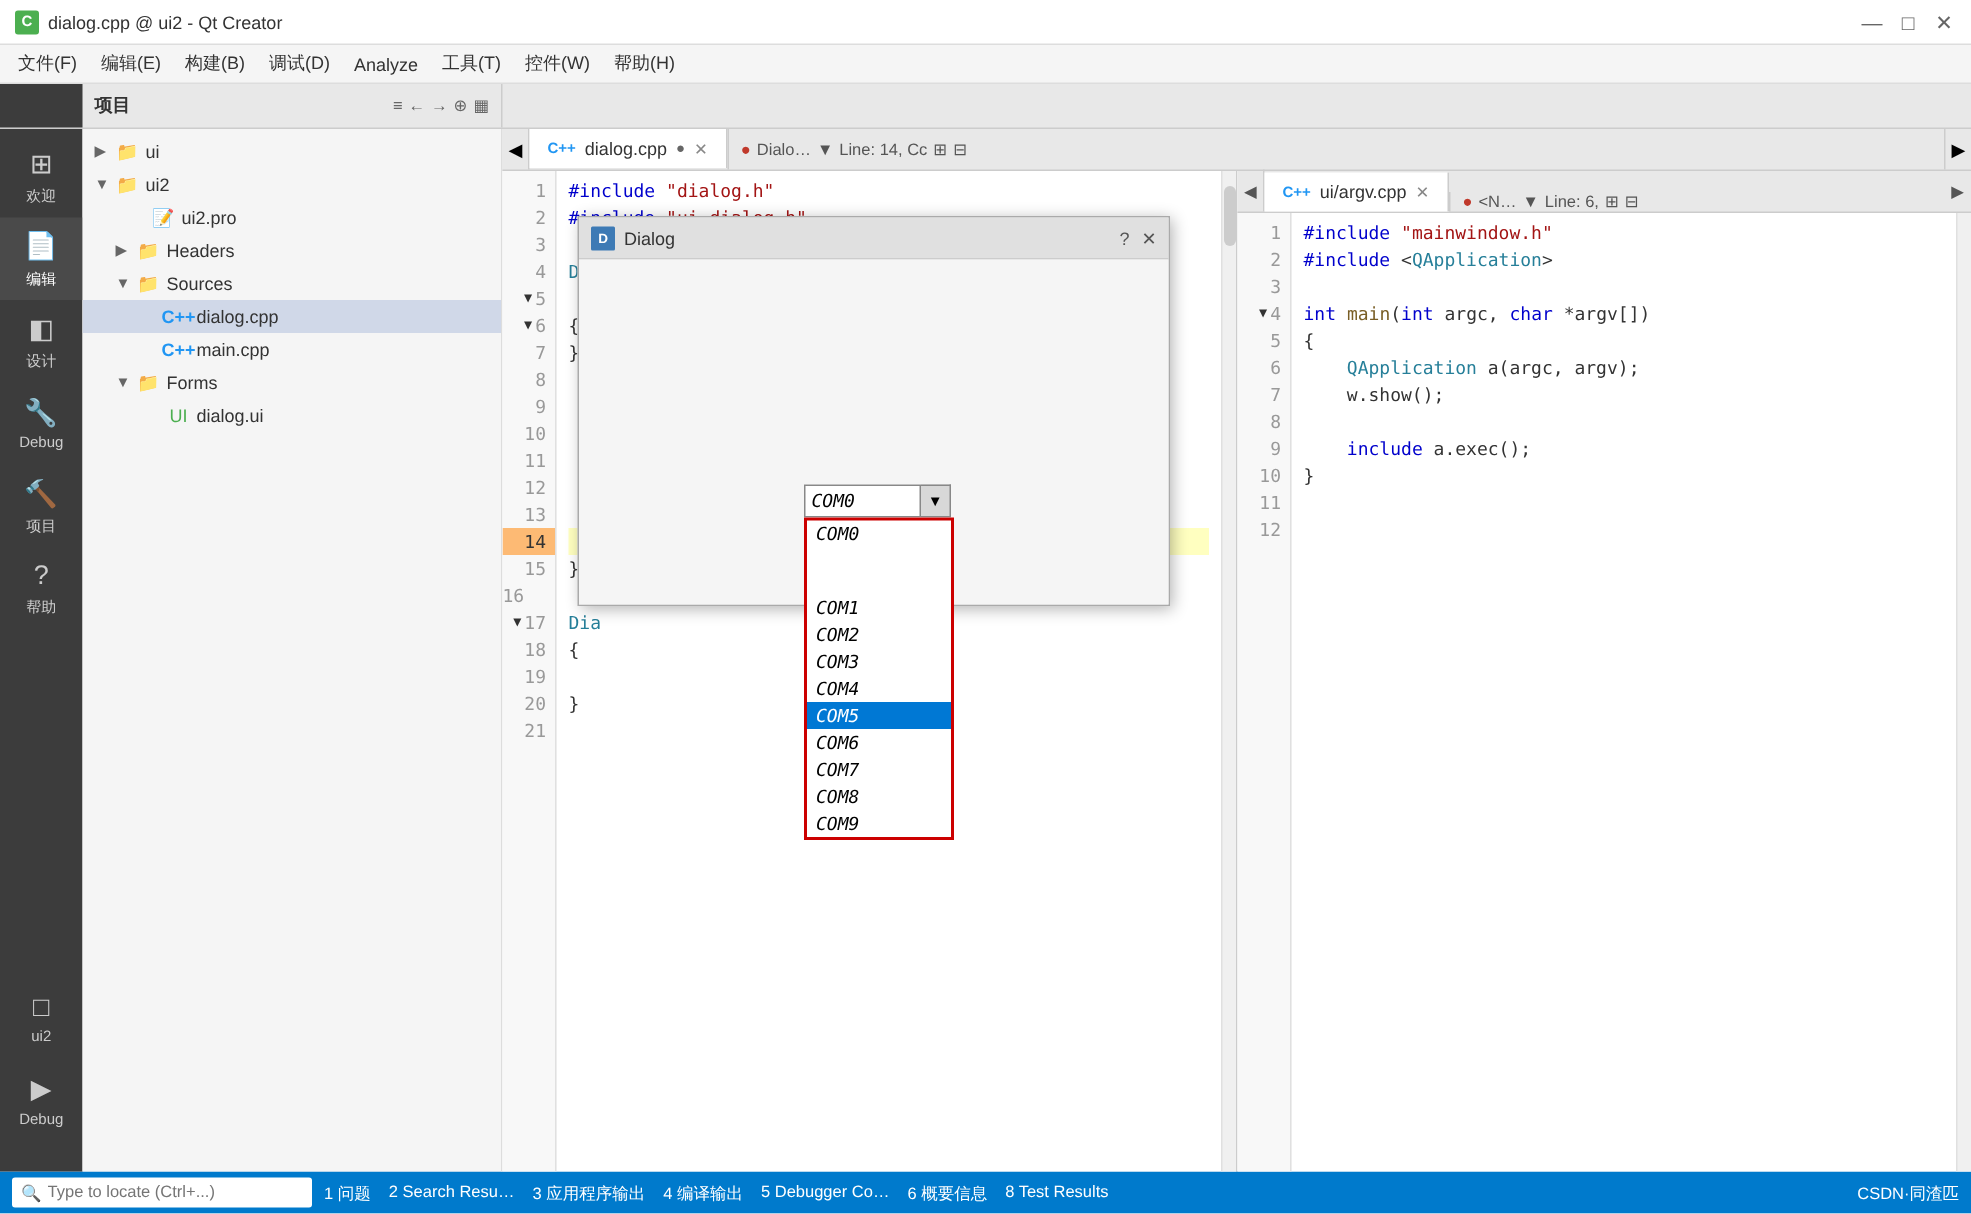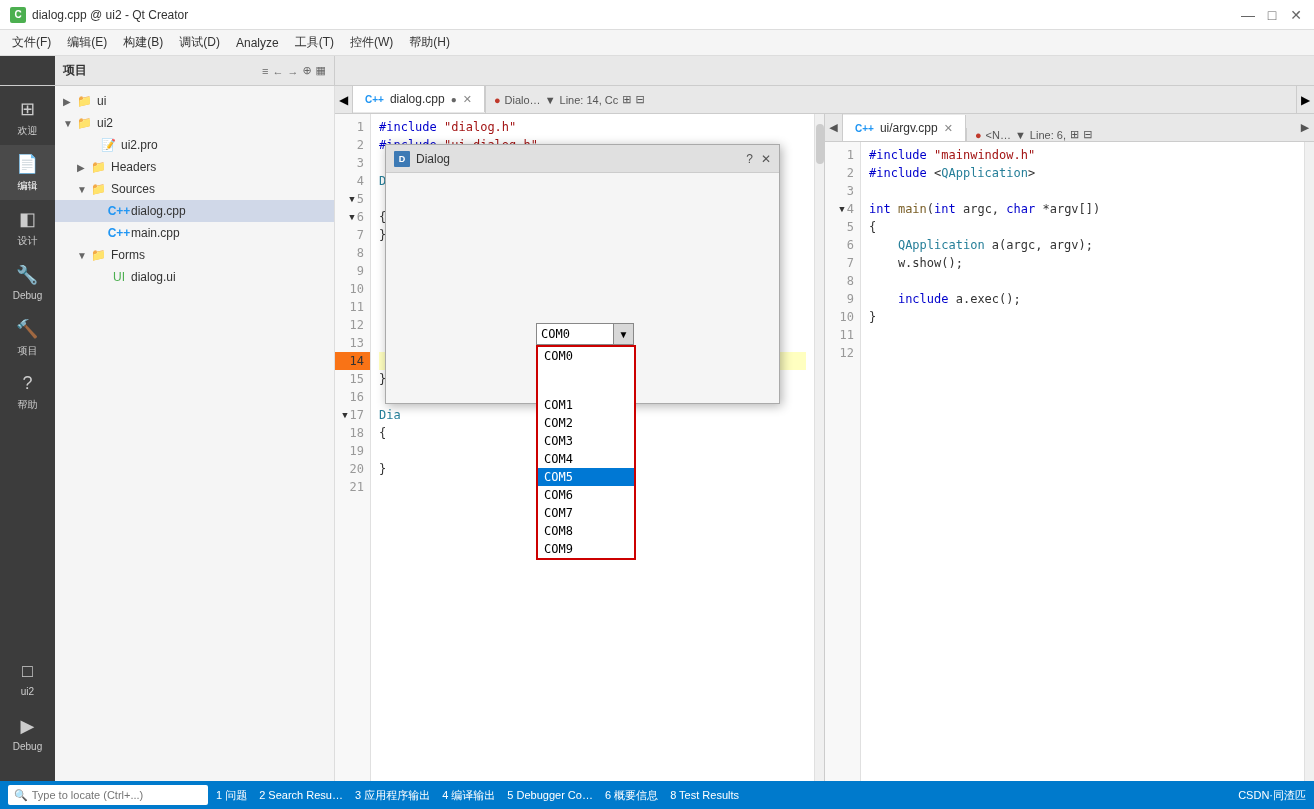--- a/index.html
+++ b/index.html
@@ -215,23 +215,23 @@
             <div style="padding-right:6px; text-align:right; height:18px;">4</div>
             <div style="padding-right:6px; text-align:right; height:18px; display:flex; align-items:center; justify-content:flex-end;"><span style="color:#333; font-size:9px; margin-right:2px;">▼</span>5</div>
             <div style="padding-right:6px; text-align:right; height:18px; display:flex; align-items:center; justify-content:flex-end;"><span style="color:#333; font-size:9px; margin-right:2px;">▼</span>6</div>
             <div style="padding-right:6px; text-align:right; height:18px;">7</div>
             <div style="padding-right:6px; text-align:right; height:18px;">8</div>
             <div style="padding-right:6px; text-align:right; height:18px;">9</div>
             <div style="padding-right:6px; text-align:right; height:18px;">10</div>
             <div style="padding-right:6px; text-align:right; height:18px;">11</div>
             <div style="padding-right:6px; text-align:right; height:18px;">12</div>
             <div style="padding-right:6px; text-align:right; height:18px;">13</div>
-            <div style="padding-right:6px; text-align:right; height:18px; background:#f97316; color:#333;">14</div>
+            <div style="padding-right:6px; text-align:right; height:18px; background:#fdba74; color:#333;">14</div>
             <div style="padding-right:6px; text-align:right; height:18px;">15</div>
-            <div style="padding-right:6px; text-align:right; height:18px;">16</div>
+            <div style="padding-right:6px; text-align:left; height:18px;">16</div>
             <div style="padding-right:6px; text-align:right; height:18px; display:flex; align-items:center; justify-content:flex-end;"><span style="color:#333; font-size:9px; margin-right:2px;">▼</span>17</div>
             <div style="padding-right:6px; text-align:right; height:18px;">18</div>
             <div style="padding-right:6px; text-align:right; height:18px;">19</div>
             <div style="padding-right:6px; text-align:right; height:18px;">20</div>
             <div style="padding-right:6px; text-align:right; height:18px;">21</div>
           </div>
 
           <div style="flex:1; padding:4px 8px; font-family:Consolas,monospace; font-size:12px; line-height:18px; color:#333; overflow:hidden;">
             <div style="height:18px;"><span style="color:#0000cc;">#include</span> <span style="color:#a31515;">"dialog.h"</span></div>
             <div style="height:18px;"><span style="color:#0000cc;">#include</span> <span style="color:#a31515;">"ui_dialog.h"</span></div>
@@ -267,21 +267,21 @@
             <div style="height:28px; background:#e0e0e0; display:flex; align-items:center; padding:0 8px; border-bottom:1px solid #ccc;">
               <div style="width:16px; height:16px; background:#3d7ab5; margin-right:6px; display:flex; align-items:center; justify-content:center; color:#fff; font-size:9px; font-weight:bold; border-radius:1px;">D</div>
               <span style="font-size:12px; color:#333; flex:1;">Dialog</span>
               <span style="font-size:12px; color:#555; margin-right:8px; cursor:pointer;">?</span>
               <span style="font-size:12px; color:#555; cursor:pointer;">✕</span>
             </div>
 
             <div style="min-height:230px; background:#f5f5f5; position:relative;">
 
               <div style="position:absolute; top:150px; left:150px;">
-                <div style="display:flex; position:relative;">
+                <div style="display:flex; position:relative;font-style:italic;">
                   <div style="width:78px; height:22px; border:1px solid #888; background:#fff; display:flex; align-items:center; padding:0 4px; font-size:12px; font-family:Consolas,monospace;">COM0</div>
                   <div style="width:20px; height:22px; background:#d8d8d8; border:1px solid #888; border-left:none; display:flex; align-items:center; justify-content:center; cursor:pointer; font-size:10px;">▼</div>
 
                   <div style="position:absolute; top:22px; left:0; width:100px; background:#fff; border:2px solid #cc0000; z-index:20; font-family:Consolas,monospace;">
                     <div style="height:18px; padding:0 6px; display:flex; align-items:center; font-size:12px; cursor:pointer;">COM0</div>
                     <div style="height:18px; padding:0 6px; display:flex; align-items:center; font-size:12px; cursor:pointer;margin-top:31px;">COM1</div>
                     <div style="height:18px; padding:0 6px; display:flex; align-items:center; font-size:12px; cursor:pointer;">COM2</div>
                     <div style="height:18px; padding:0 6px; display:flex; align-items:center; font-size:12px; cursor:pointer;">COM3</div>
                     <div style="height:18px; padding:0 6px; display:flex; align-items:center; font-size:12px; cursor:pointer;">COM4</div>
                     <div style="height:18px; padding:0 6px; display:flex; align-items:center; font-size:12px; background:#0078d4; color:#fff; cursor:pointer;">COM5</div>

